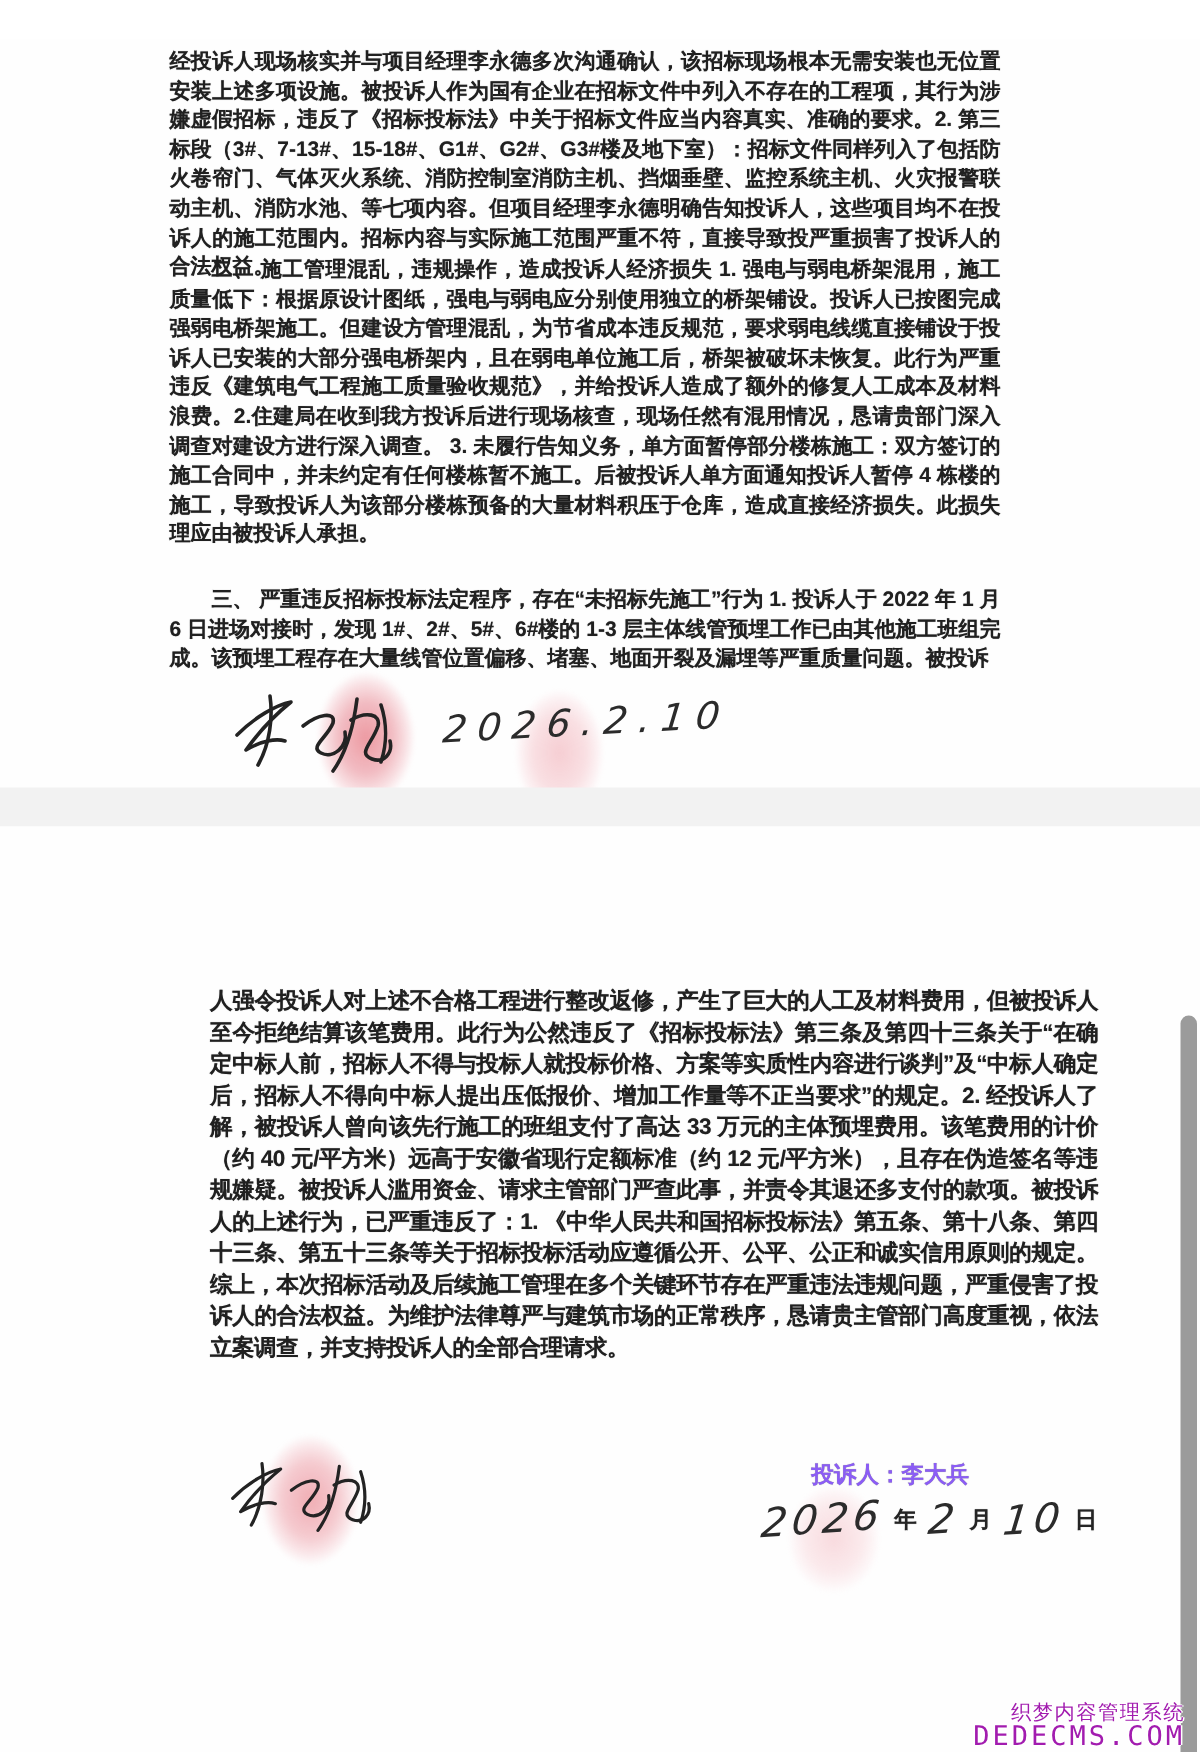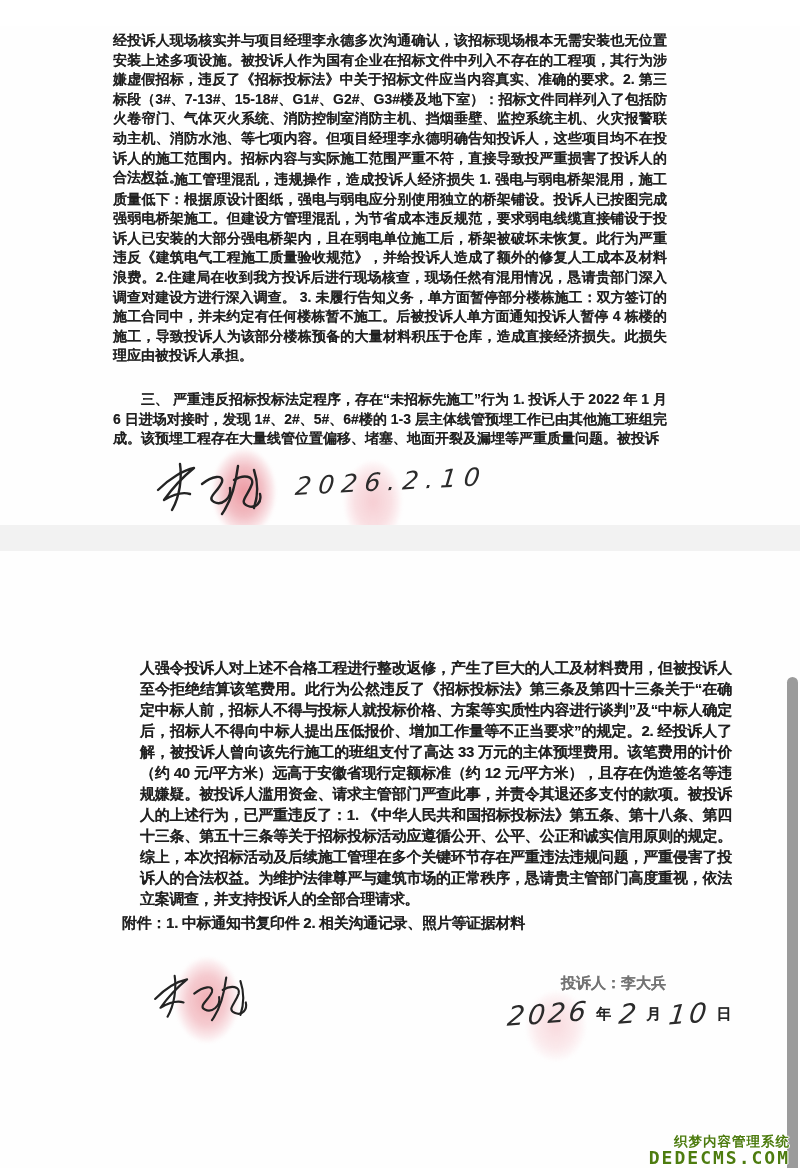--- a/index.html
+++ b/index.html
@@ -29,32 +29,32 @@
   .fp-medium .fp-core{background:radial-gradient(closest-side,rgba(228,100,113,.52) 0%,rgba(233,128,140,.40) 48%,rgba(240,165,175,.24) 70%,rgba(240,165,175,0) 84%);}
   .fp-light .fp-core{background:radial-gradient(closest-side,rgba(236,140,152,.42) 0%,rgba(240,160,170,.32) 50%,rgba(246,190,198,.20) 72%,rgba(246,190,198,0) 85%);}
   .fp-faint .fp-core{background:radial-gradient(closest-side,rgba(240,162,172,.38) 0%,rgba(244,182,190,.28) 52%,rgba(248,205,212,.16) 74%,rgba(248,205,212,0) 86%);}
 
   
   .sig-svg{position:absolute;overflow:visible;}
   .sig-svg path{fill:none;stroke:#232323;stroke-width:2.4;stroke-linecap:round;stroke-linejoin:round;}
   .hand{font-family:"DejaVu Sans",sans-serif;font-style:italic;color:#2b2b2b;display:inline-block;}
   #hand-date-1{position:absolute;left:296px;top:441px;font-size:25px;letter-spacing:7px;
                transform:skewX(-9deg) rotate(-3deg);}
-  #signer-line{position:absolute;left:561px;top:974px;font-size:15px;font-weight:600;color:#737373;
+  #signer-line{position:absolute;left:541px;top:974px;font-size:15px;font-weight:600;color:#8b5cf6;
                text-shadow:0 0 .5px rgba(32,32,32,.55);}
   #date-line-2{position:absolute;left:508px;top:998px;white-space:nowrap;}
   #date-line-2 .hand{font-size:27px;letter-spacing:3px;transform:skewX(-10deg) rotate(-4deg);vertical-align:-4px;}
   #date-line-2 .printed{font-size:15px;font-weight:600;color:#242424;margin:0 3px;
                         text-shadow:0 0 .5px rgba(32,32,32,.55);}
 
   
   #scrollbar-thumb{position:absolute;left:787px;top:677px;width:11px;height:491px;
                    background:#9b9b9b;border-radius:6px 6px 0 0;}
   #watermark{position:absolute;right:10px;bottom:2px;text-align:right;line-height:16px;
-             color:#4d7c0f;font-weight:bold;z-index:5;
+             color:#a21caf;font-weight:normal;z-index:5;
              text-shadow:-1px 0 #fff,1px 0 #fff,0 -1px #fff,0 1px #fff;}
   #watermark .wm1{font-size:13.5px;letter-spacing:1px;}
   #watermark .wm2{font-size:18px;letter-spacing:2px;font-family:"DejaVu Sans Mono",monospace;}
 </style>
 </head>
 <body>
 
 <div id="screen">
 
   <div class="page" id="page1">
@@ -78,21 +78,20 @@
       <path d="M104 14 C108 26, 108 40, 104 52"></path>
     </svg>
 
     <div class="hand" id="hand-date-1">2026.2.10</div>
   </div>
 
   <div class="page-sep"></div>
 
   <div class="page" id="page2">
     <p class="doc-par" id="p2-a">人强令投诉人对上述不合格工程进行整改返修，产生了巨大的人工及材料费用，但被投诉人至今拒绝结算该笔费用。此行为公然违反了《招标投标法》第三条及第四十三条关于“在确定中标人前，招标人不得与投标人就投标价格、方案等实质性内容进行谈判”及“中标人确定后，招标人不得向中标人提出压低报价、增加工作量等不正当要求”的规定。2. 经投诉人了解，被投诉人曾向该先行施工的班组支付了高达 33 万元的主体预埋费用。该笔费用的计价（约 40 元/平方米）远高于安徽省现行定额标准（约 12 元/平方米），且存在伪造签名等违规嫌疑。被投诉人滥用资金、请求主管部门严查此事，并责令其退还多支付的款项。被投诉人的上述行为，已严重违反了：1. 《中华人民共和国招标投标法》第五条、第十八条、第四十三条、第五十三条等关于招标投标活动应遵循公开、公平、公正和诚实信用原则的规定。综上，本次招标活动及后续施工管理在多个关键环节存在严重违法违规问题，严重侵害了投诉人的合法权益。为维护法律尊严与建筑市场的正常秩序，恳请贵主管部门高度重视，依法立案调查，并支持投诉人的全部合理请求。</p>
-    <p class="doc-par" id="p2-attach">附件：1. 中标通知书复印件 2. 相关沟通记录、照片等证据材料</p>
   </div>
 
   <div class="fp fp-medium" style="left:168px;top:948px;width:78px;height:104px;">
       <div class="fp-core"></div>
     </div>
   <div class="fp fp-faint" style="left:520px;top:984px;width:72px;height:84px;">
       <div class="fp-core"></div>
     </div>
 
   <svg class="sig-svg" style="left:148px;top:968px;" width="120" height="60" viewBox="0 0 135 66" aria-label="signature">

